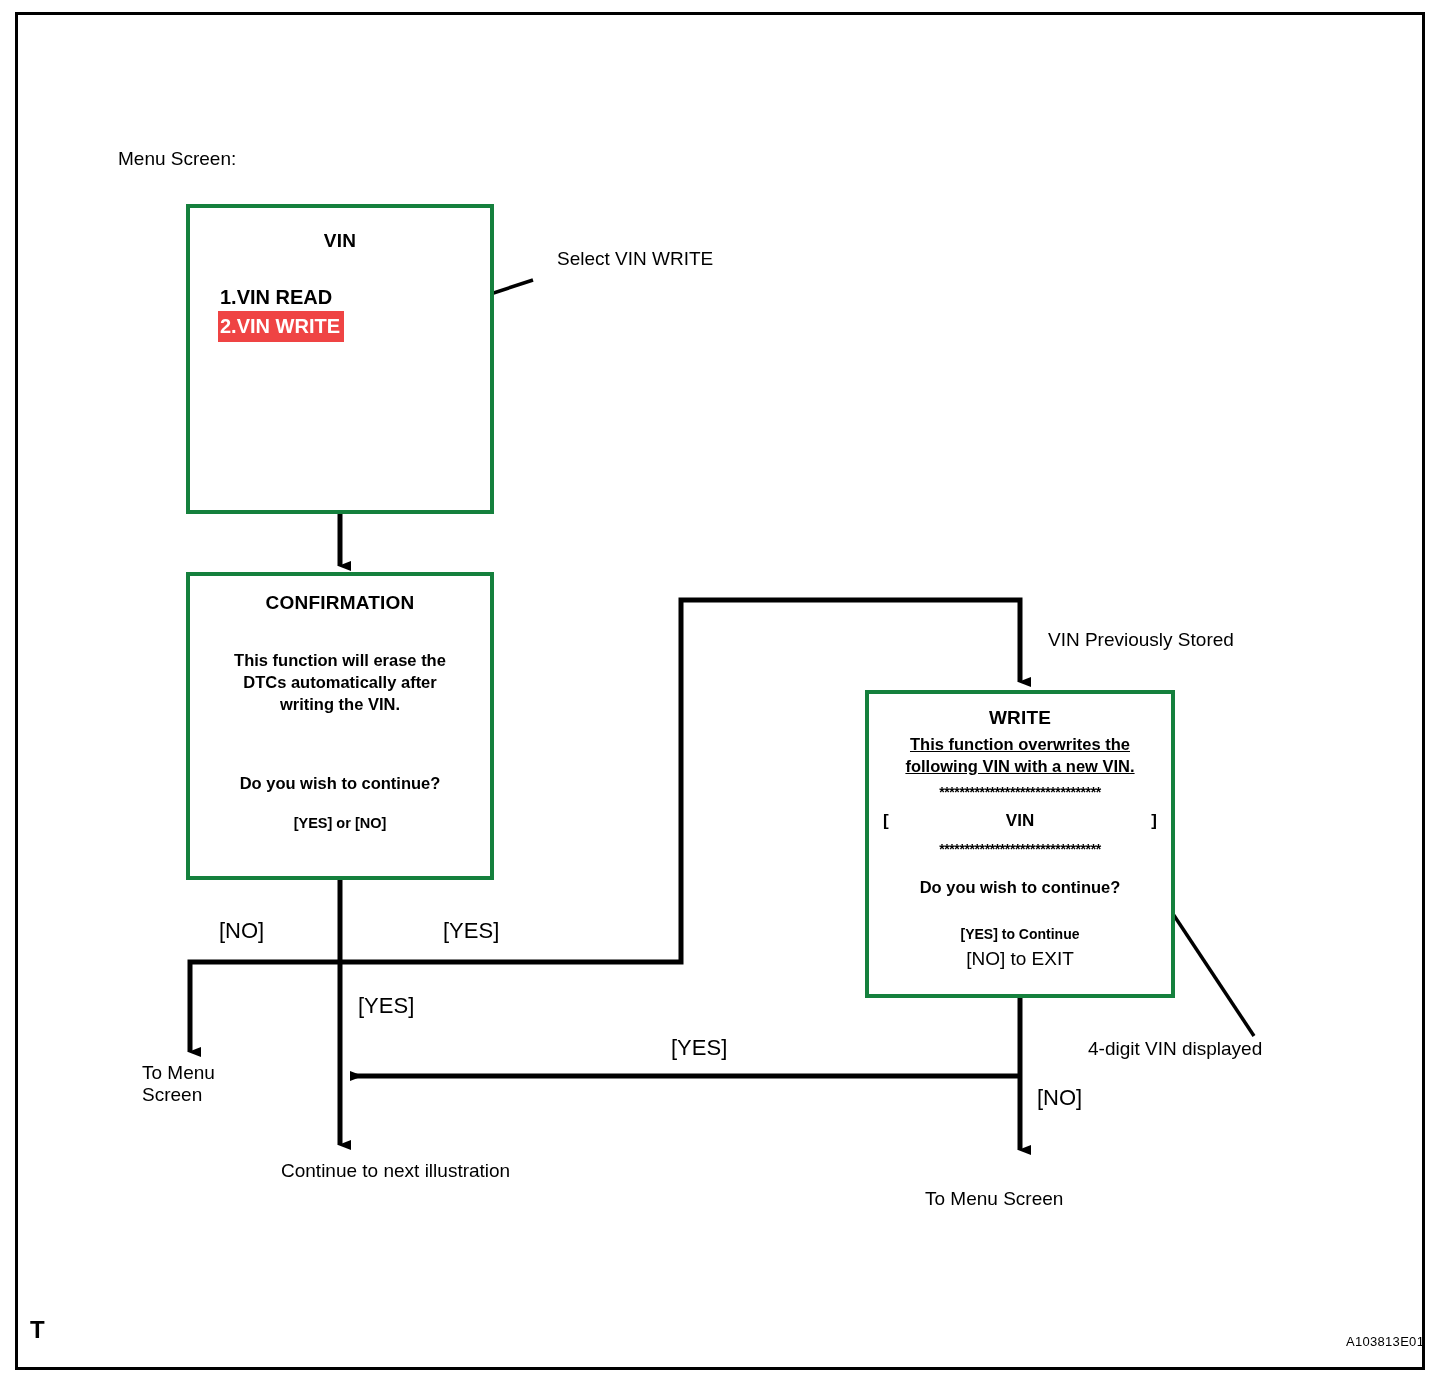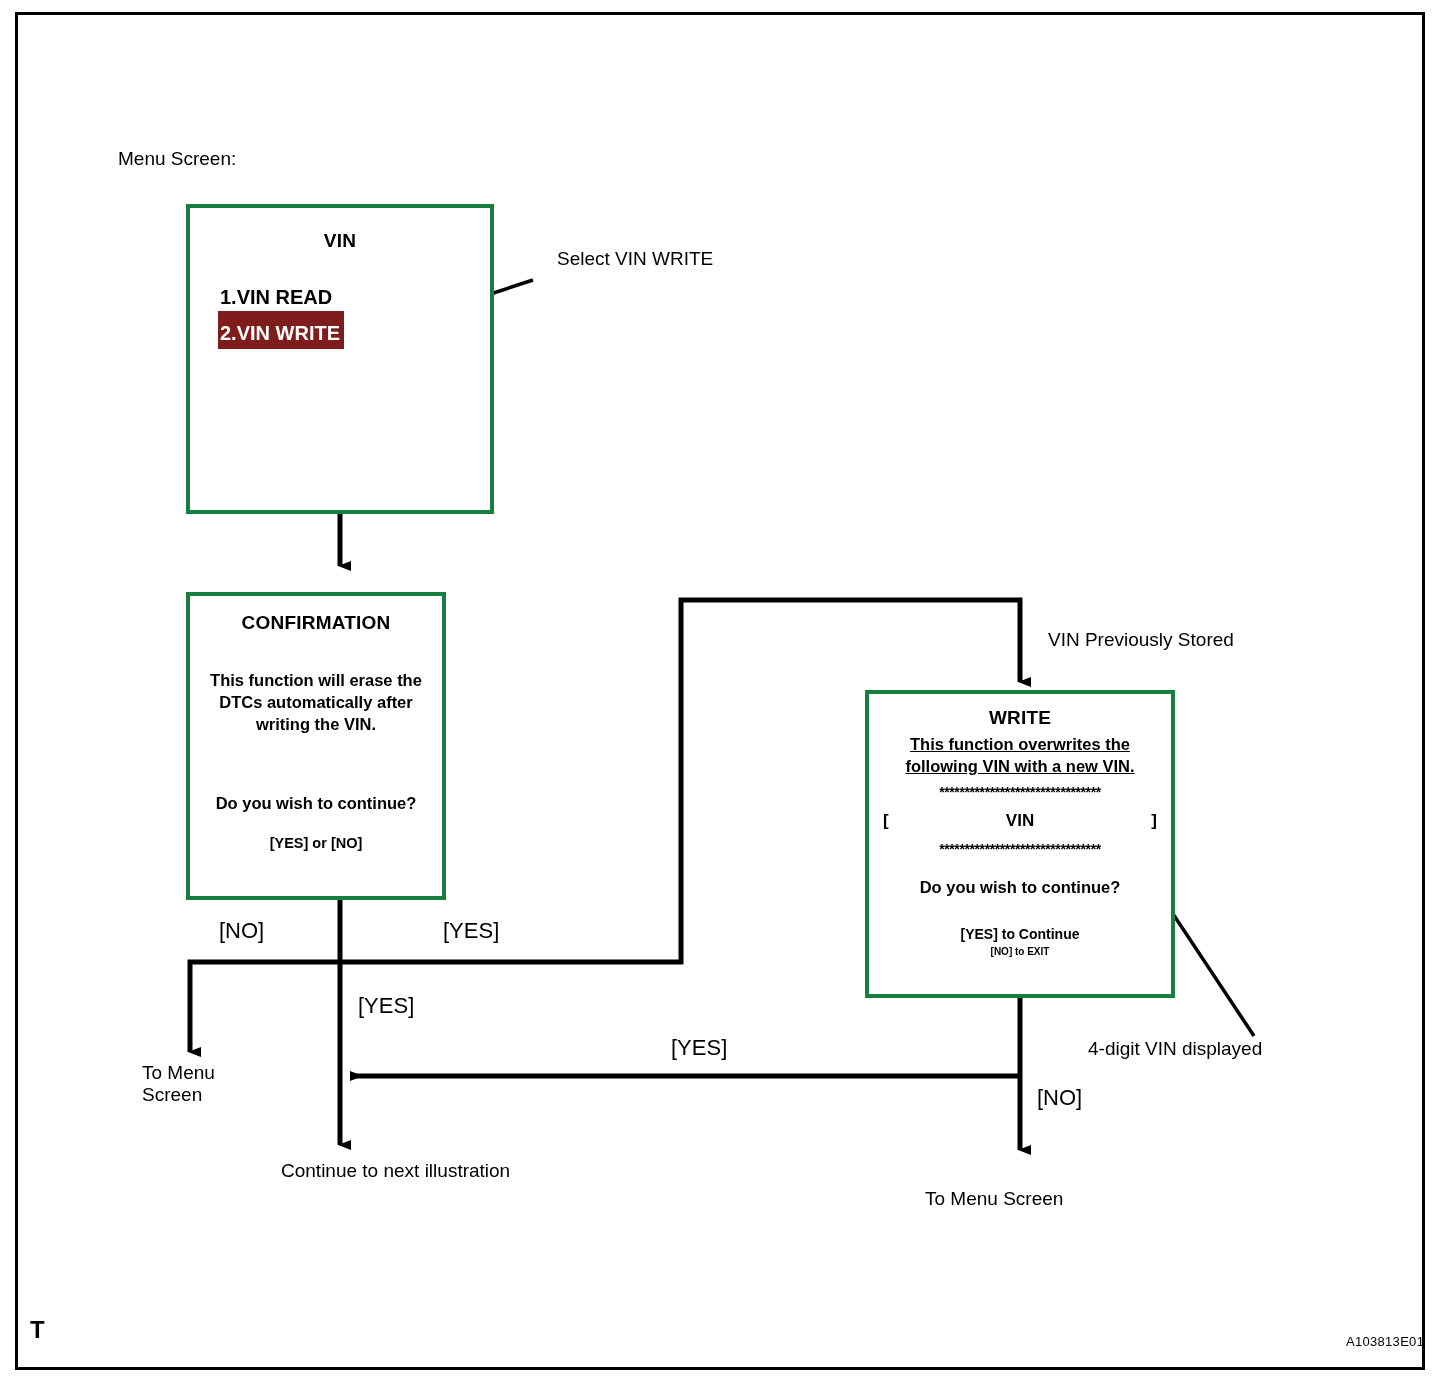--- a/index.html
+++ b/index.html
@@ -40,43 +40,43 @@
   
   .screen {
     position: absolute;
     border: 4px solid #15803d;
     box-sizing: border-box;
     background: #ffffff;
     font-weight: bold;
     text-align: center;
   }
   #vin-screen      { left: 186px; top: 204px;  width: 308px; height: 310px; }
-  #confirm-screen  { left: 186px; top: 592px;  width: 260px; height: 308px; }
+  #confirm-screen  { left: 186px; top: 572px;  width: 308px; height: 308px; }
   #notice-screen   { left: 865px; top: 690px;  width: 310px; height: 308px; }
 
   .scr-title {
     font-size: 19px;
     letter-spacing: .2px;
     font-weight: bold;
   }
   .menu-list {
     text-align: left;
     margin-left: 28px;
   }
   .menu-row {
     font-size: 20px;
     font-weight: bold;
     line-height: 1.35;
     display: inline-block;
     padding: 0 2px;
   }
   .menu-row.selected {
-    background: #7f1d1d;
+    background: #ef4444;
     color: #ffffff;
-    padding: 9px 4px 2px 2px;
+    padding: 2px 4px 2px 2px;
     text-align: center;
   }
   .body-line {
     font-size: 16.5px;
     font-weight: bold;
     line-height: 1.32;
   }
   .stars {
     font-size: 14px;
     font-weight: bold;
@@ -192,21 +192,21 @@
     <div class="stars" style="margin-top:7px;">********************************</div>
     <div class="vin-slot" style="margin-top:12px;">
       <span>[</span>
       <span>VIN</span>
       <span>]</span>
     </div>
     <div class="stars" style="margin-top:11px;">********************************</div>
     <div class="body-line" style="margin-top:21px;">Do you wish to continue?</div>
     <div style="margin-top:26px;">
       <div style="font-size:14px; font-weight:bold; line-height:1.45;">[YES] to Continue</div>
-      <div style="font-size:10px; font-weight:bold; line-height:1.45;">[NO] to EXIT</div>
+      <div style="font-size:19px; font-weight:normal; line-height:1.45;">[NO] to EXIT</div>
     </div>
   </div>
 
   <div class="lbl" style="left:1048px; top:629px;">VIN Previously Stored</div>
 
   <div class="lbl" style="left:1088px; top:1038px;">4-digit VIN displayed</div>
 
   <div class="lbl small-flow" style="left:219px; top:918px;">[NO]</div>
 
   <div class="lbl small-flow" style="left:443px; top:918px;">[YES]</div>

